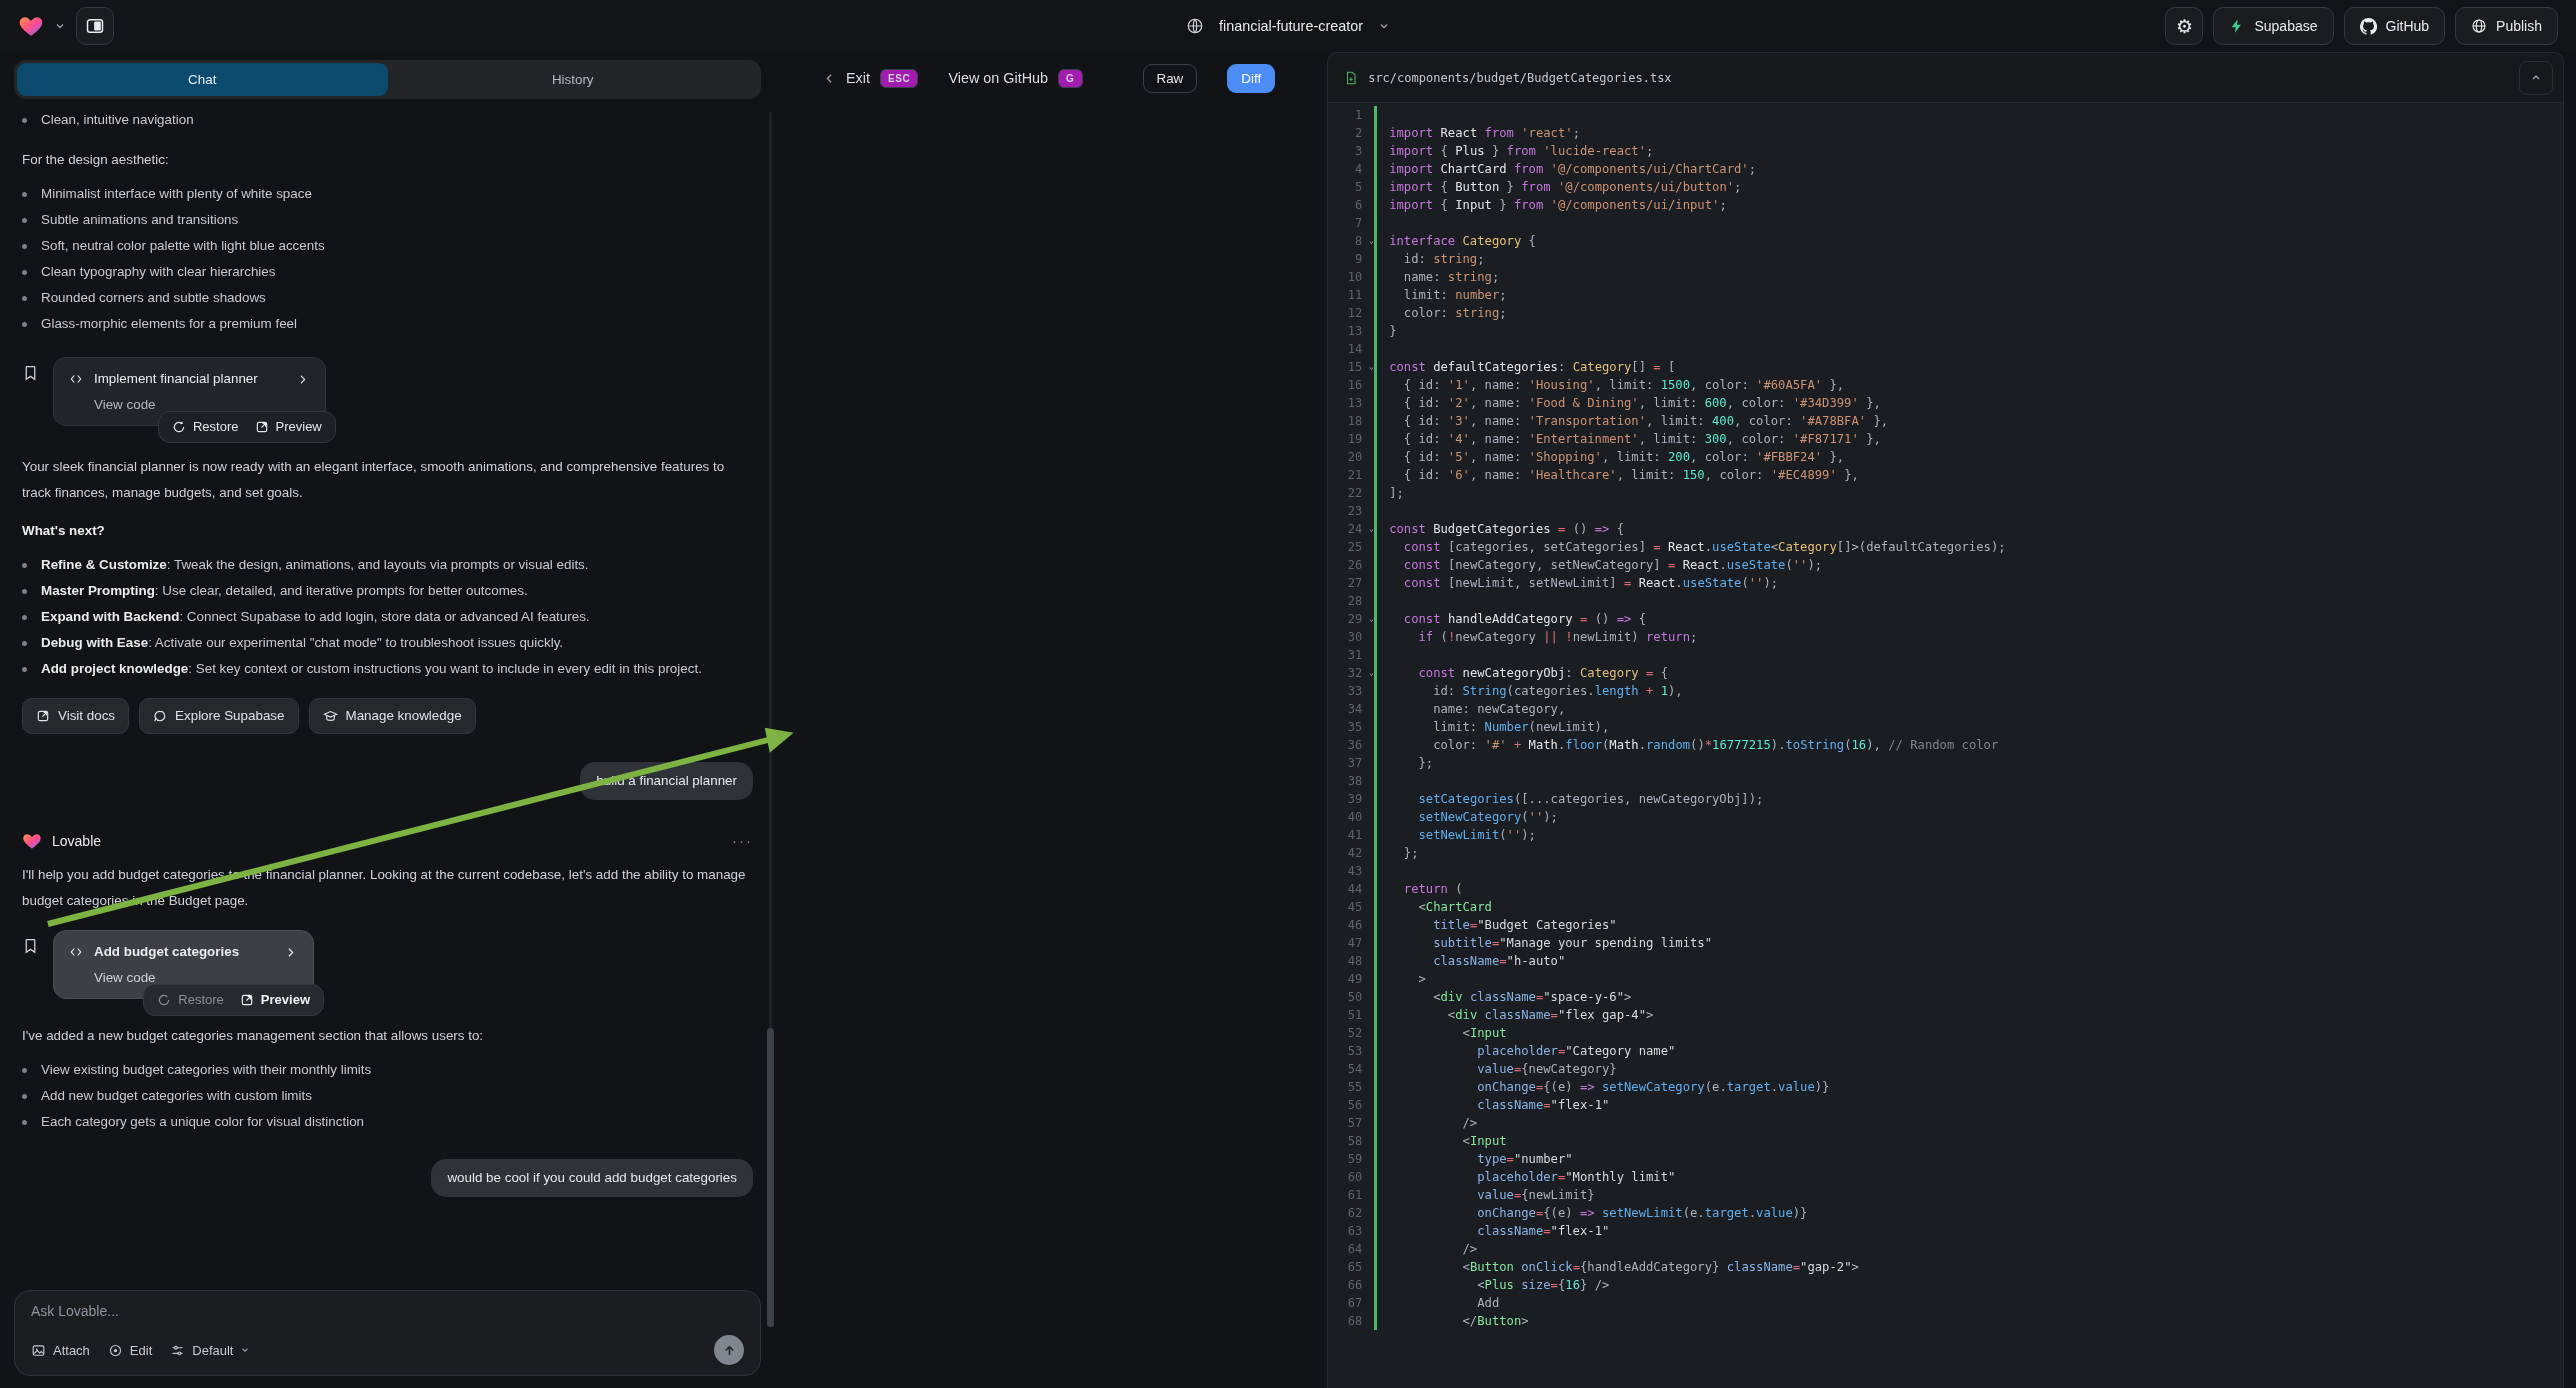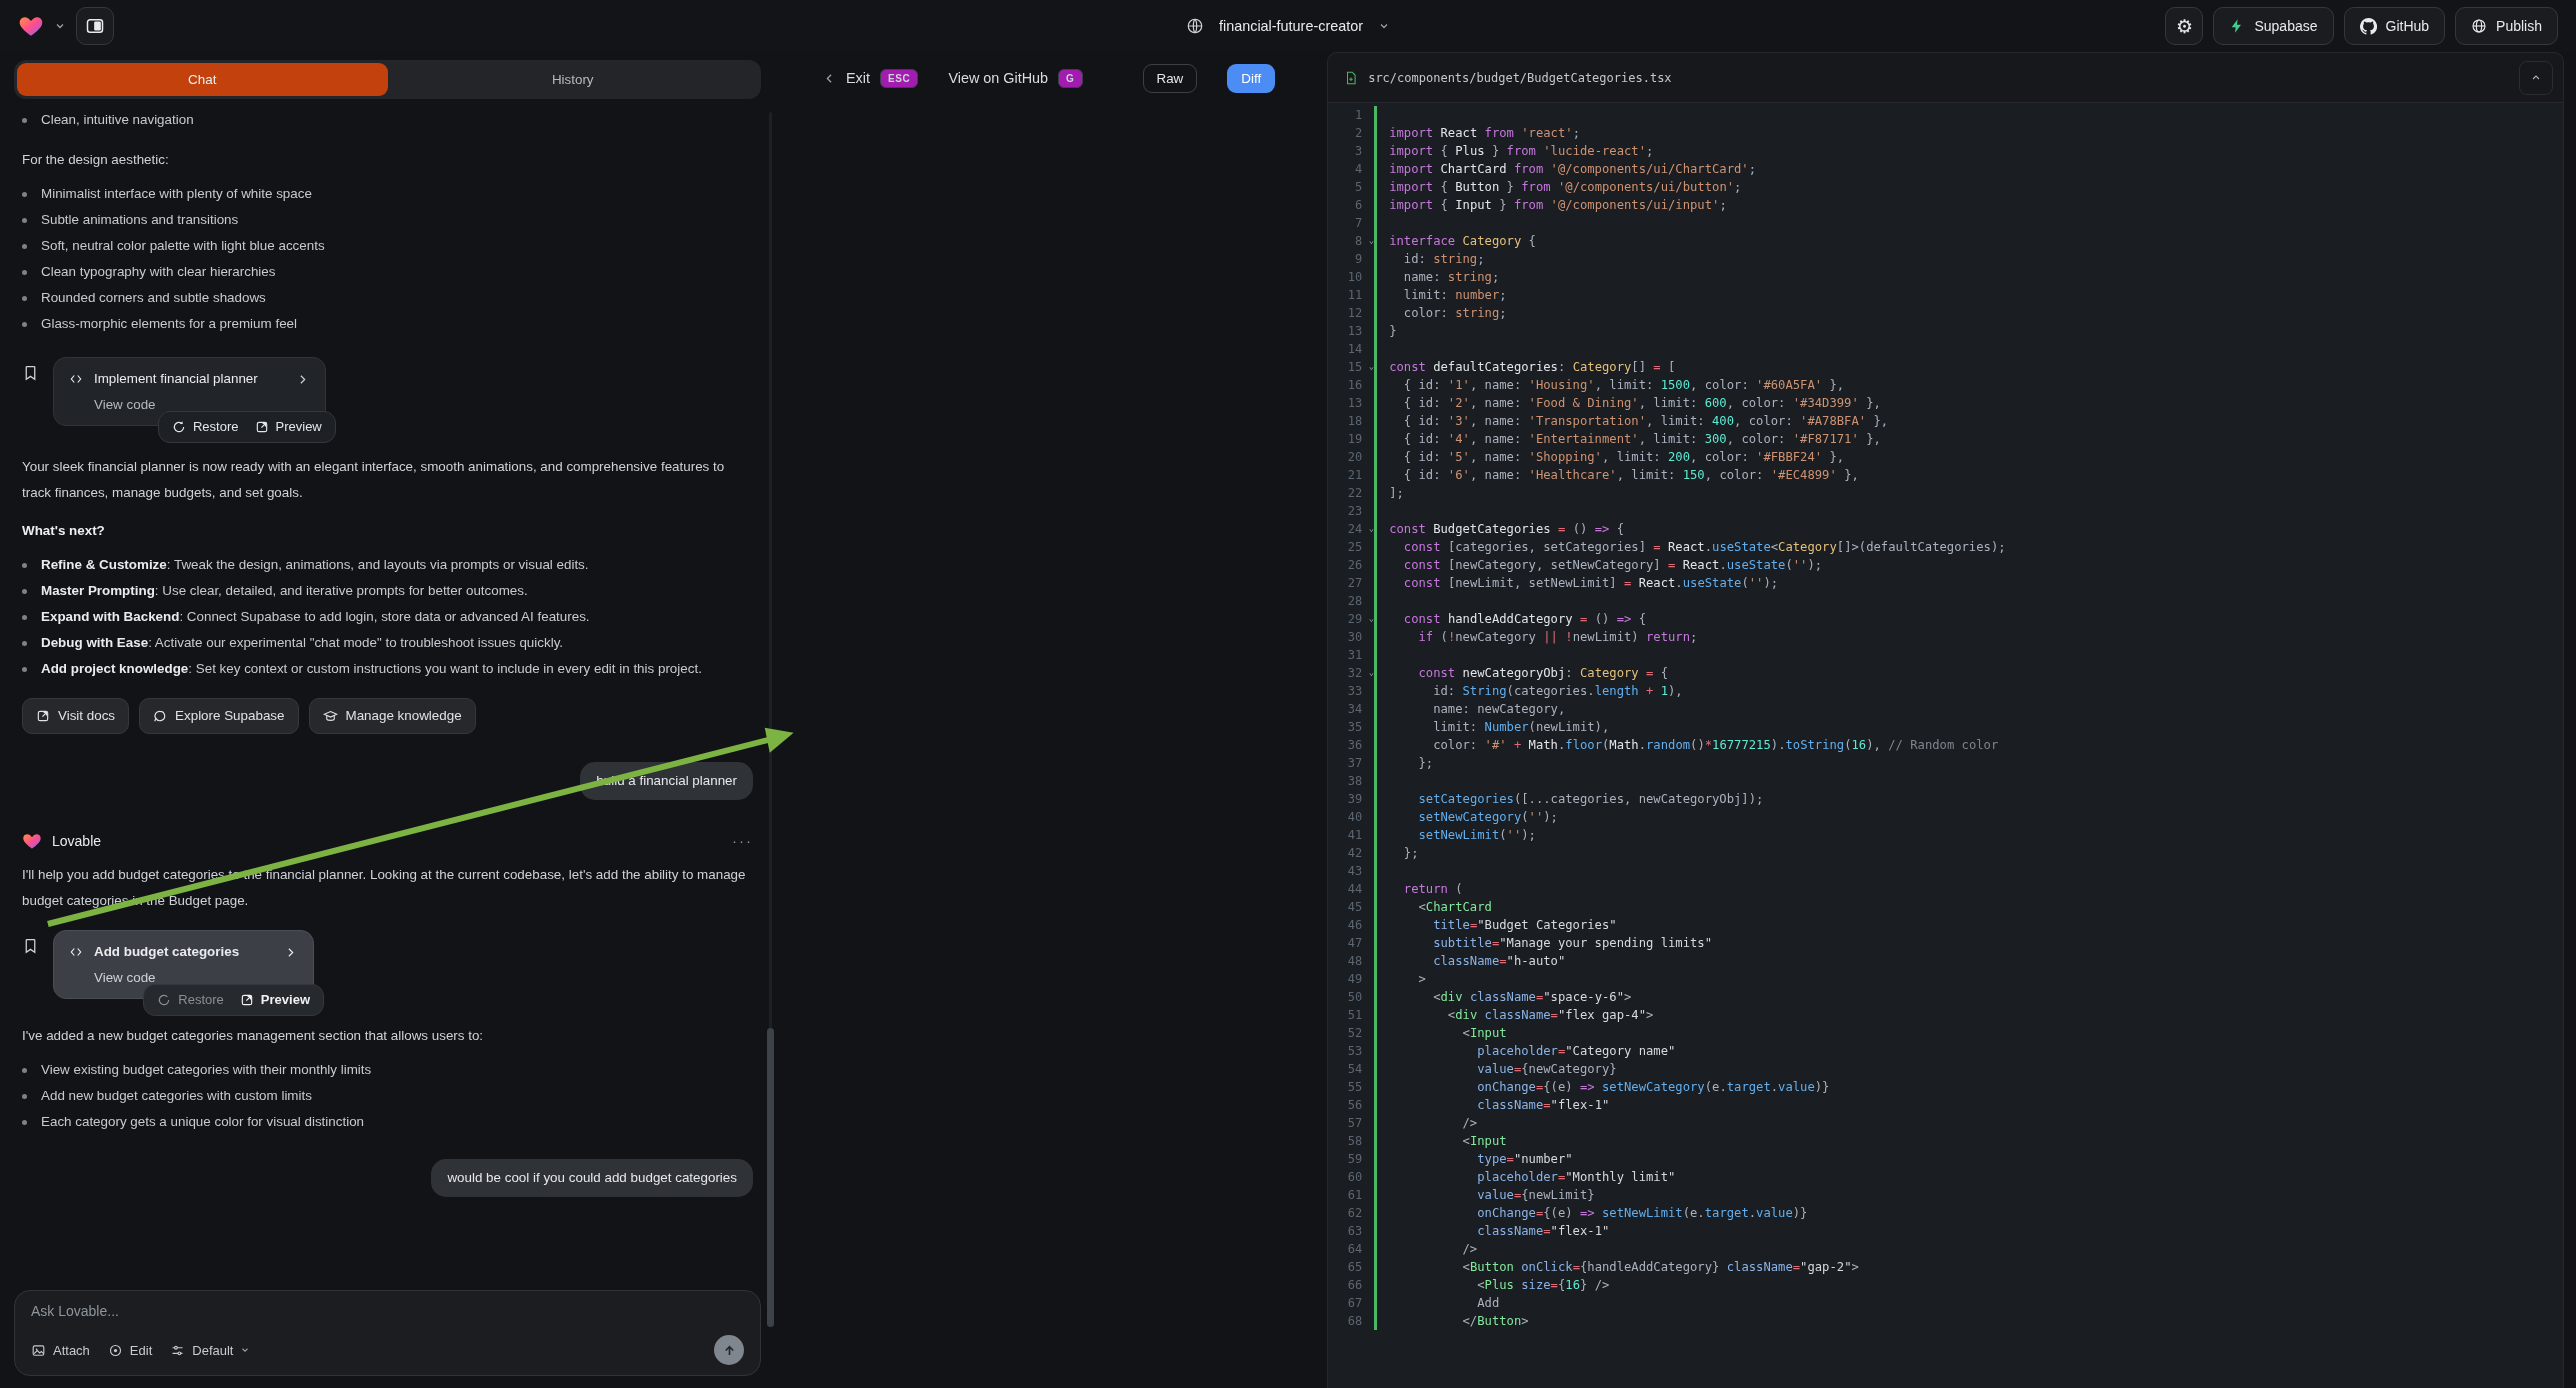--- a/index.html
+++ b/index.html
@@ -20,21 +20,21 @@
   .chev { color:#9aa0a6; }
 
   
   .main { position:absolute; top:52px; left:0; right:0; bottom:0; display:flex; }
   .chat-panel { width:775px; flex:none; display:flex; flex-direction:column; position:relative; }
   .code-panel { flex:1; min-width:0; display:flex; flex-direction:row; }
 
   
   .chat-tabs { margin:8px 14px 6px; background:#232529; border-radius:12px; display:flex; padding:3px; }
   .tab { flex:1; text-align:center; padding:9px 0; font-size:13.4px; color:#b4bac1; border-radius:9px; }
-  .tab.active { background:#c2410c; color:#eceef0; }
+  .tab.active { background:#0c4a6e; color:#eceef0; }
 
   
   .chat-scroll { flex:1; overflow:hidden; padding:2px 22px 0 22px; font-size:13.4px; line-height:26px; color:#c6cbd1; position:relative; }
   .para { color:#ced2d7; }
   .bullet-row { display:flex; gap:14px; }
   .bullet-row .dot { width:5px; height:5px; border-radius:50%; background:#7c828a; flex:none; margin-top:11px; }
   .bullet-row b { color:#e9ebee; font-weight:700; }
   .heading { color:#eceef0; font-weight:700; }
   .mt8{margin-top:8px}.mt12{margin-top:12px}.mt14{margin-top:14px}.mt16{margin-top:16px}
   .mt20{margin-top:20px}.mt24{margin-top:24px}.mt28{margin-top:28px}

